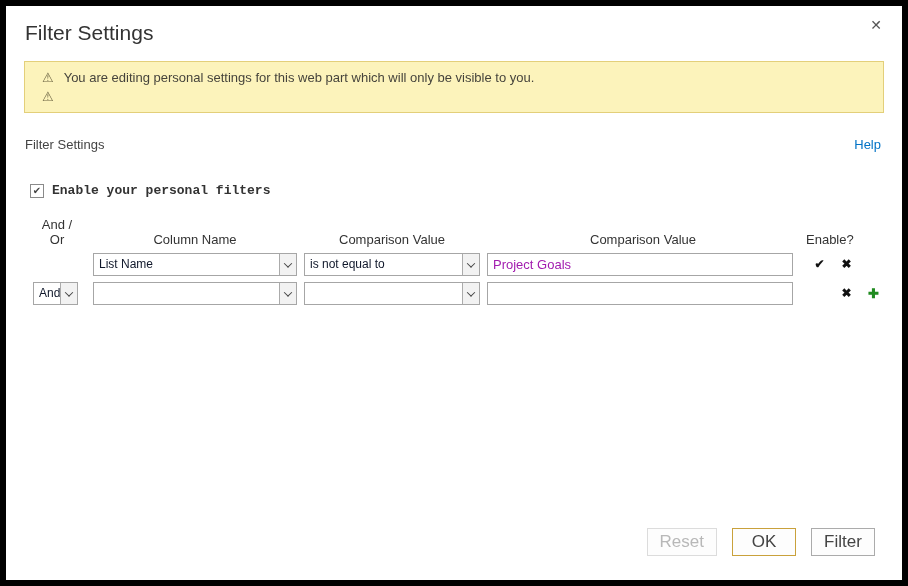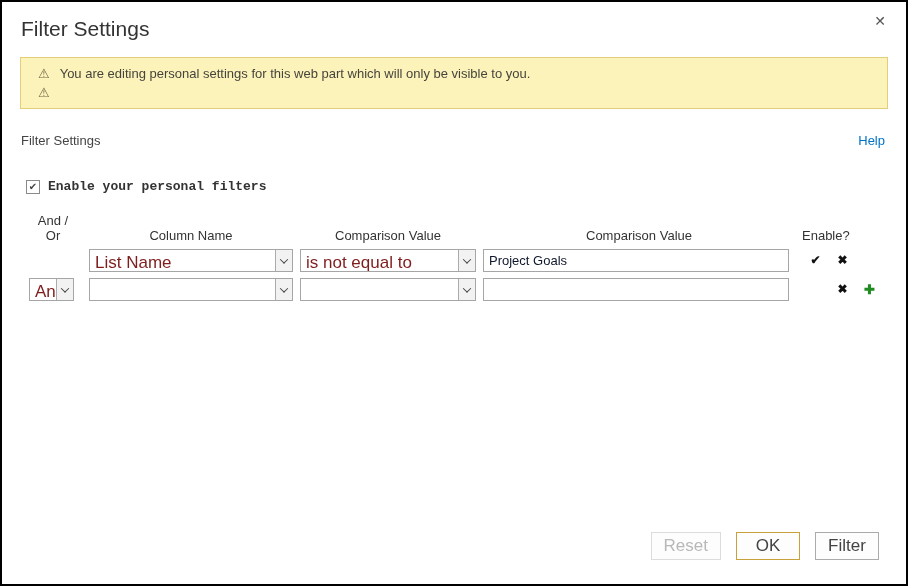--- a/index.html
+++ b/index.html
@@ -2,21 +2,21 @@
 <html style="--link: #0072c6; --warning_bg: #fcf3bb; --warning_border: #e3cf7a; --add_green: #208b20;"><head>
 <meta charset="utf-8">
 <style>
   * { box-sizing: border-box; }
   html, body { margin: 0; padding: 0; }
   body {
     width: 908px; height: 586px;
     font-family: "Liberation Sans", sans-serif;
     background: #fff; color: #444;
   }
-  .dialog { position: relative; width: 908px; height: 586px; background: #fff; border: 2px solid #000000; overflow: hidden; }
+  .dialog { position: relative; width: 908px; height: 586px; background: #fff; border: 6px solid #000000; overflow: hidden; }
 
   .titlebar { position: relative; padding: 15px 20px 0 19px; }
   .title { margin: 0; font-size: 21px; font-weight: 400; color: #333; }
   .close { position: absolute; top: 12px; right: 20px; font-size: 14px; color: #555; cursor: pointer; line-height: 14px; }
 
   .warning {
     margin: 16px 18px 0 18px;
     background: var(--warning_bg, #fcf3bb);
     border: 1px solid var(--warning_border, #e3cf7a);
     padding: 6px 10px;
@@ -41,25 +41,25 @@
     display: grid;
     grid-template-columns: 58px 204px 176px 312px 112px;
     column-gap: 7px; row-gap: 6px;
     margin: 19px 0 0 22px;
     font-size: 13px; align-items: center;
   }
   .head { font-weight: normal; color: #333; text-align: center; align-self: end; line-height: 15px; }
   .head.valid { width: 27px; white-space: nowrap; }
 
   .select { display: flex; height: 23px; border: 1px solid #a6a6a6; background: #fff; align-items: stretch; cursor: default; }
-  .select-value { flex: 1; padding: 3px 4px 0 5px; font-size: 17px; color: #7f1d1d; white-space: nowrap; overflow: hidden; }
+  .select-value { flex: 1; padding: 3px 4px 0 5px; font-size: 12px; color: #0f172a; white-space: nowrap; overflow: hidden; }
   .select-btn { width: 17px; background: #f2f2f2; border-left: 1px solid #ababab; display: flex; align-items: center; justify-content: center; }
   .chev { width: 6px; height: 6px; border-right: 1px solid #444; border-bottom: 1px solid #444; transform: rotate(45deg) translate(-1px,-1px); }
 
-  .text-input { height: 23px; width: 306px; border: 1px solid #a6a6a6; padding: 4px 5px; font-size: 13px; font-family: inherit; color: #0f172a; }
+  .text-input { height: 23px; width: 306px; border: 1px solid #a6a6a6; padding: 4px 5px; font-size: 13px; font-family: inherit; color: #a21caf; }
   .andor-select { width: 45px; margin-left: 5px; }
 
   .valid-cell { display: flex; align-items: center; }
   .vslot { width: 27px; text-align: center; font-weight: bold; color: #111; font-size: 12px; line-height: 23px; }
   .vslot.add { color: var(--add_green, #208b20); font-size: 13px; cursor: pointer; }
   .vslot.remove { cursor: pointer; }
 
   .footer { position: absolute; right: 27px; bottom: 24px; display: flex; gap: 15px; }
   .btn {
     min-width: 64px; height: 28px; background: #fdfdfd; border: 1px solid #ababab;

